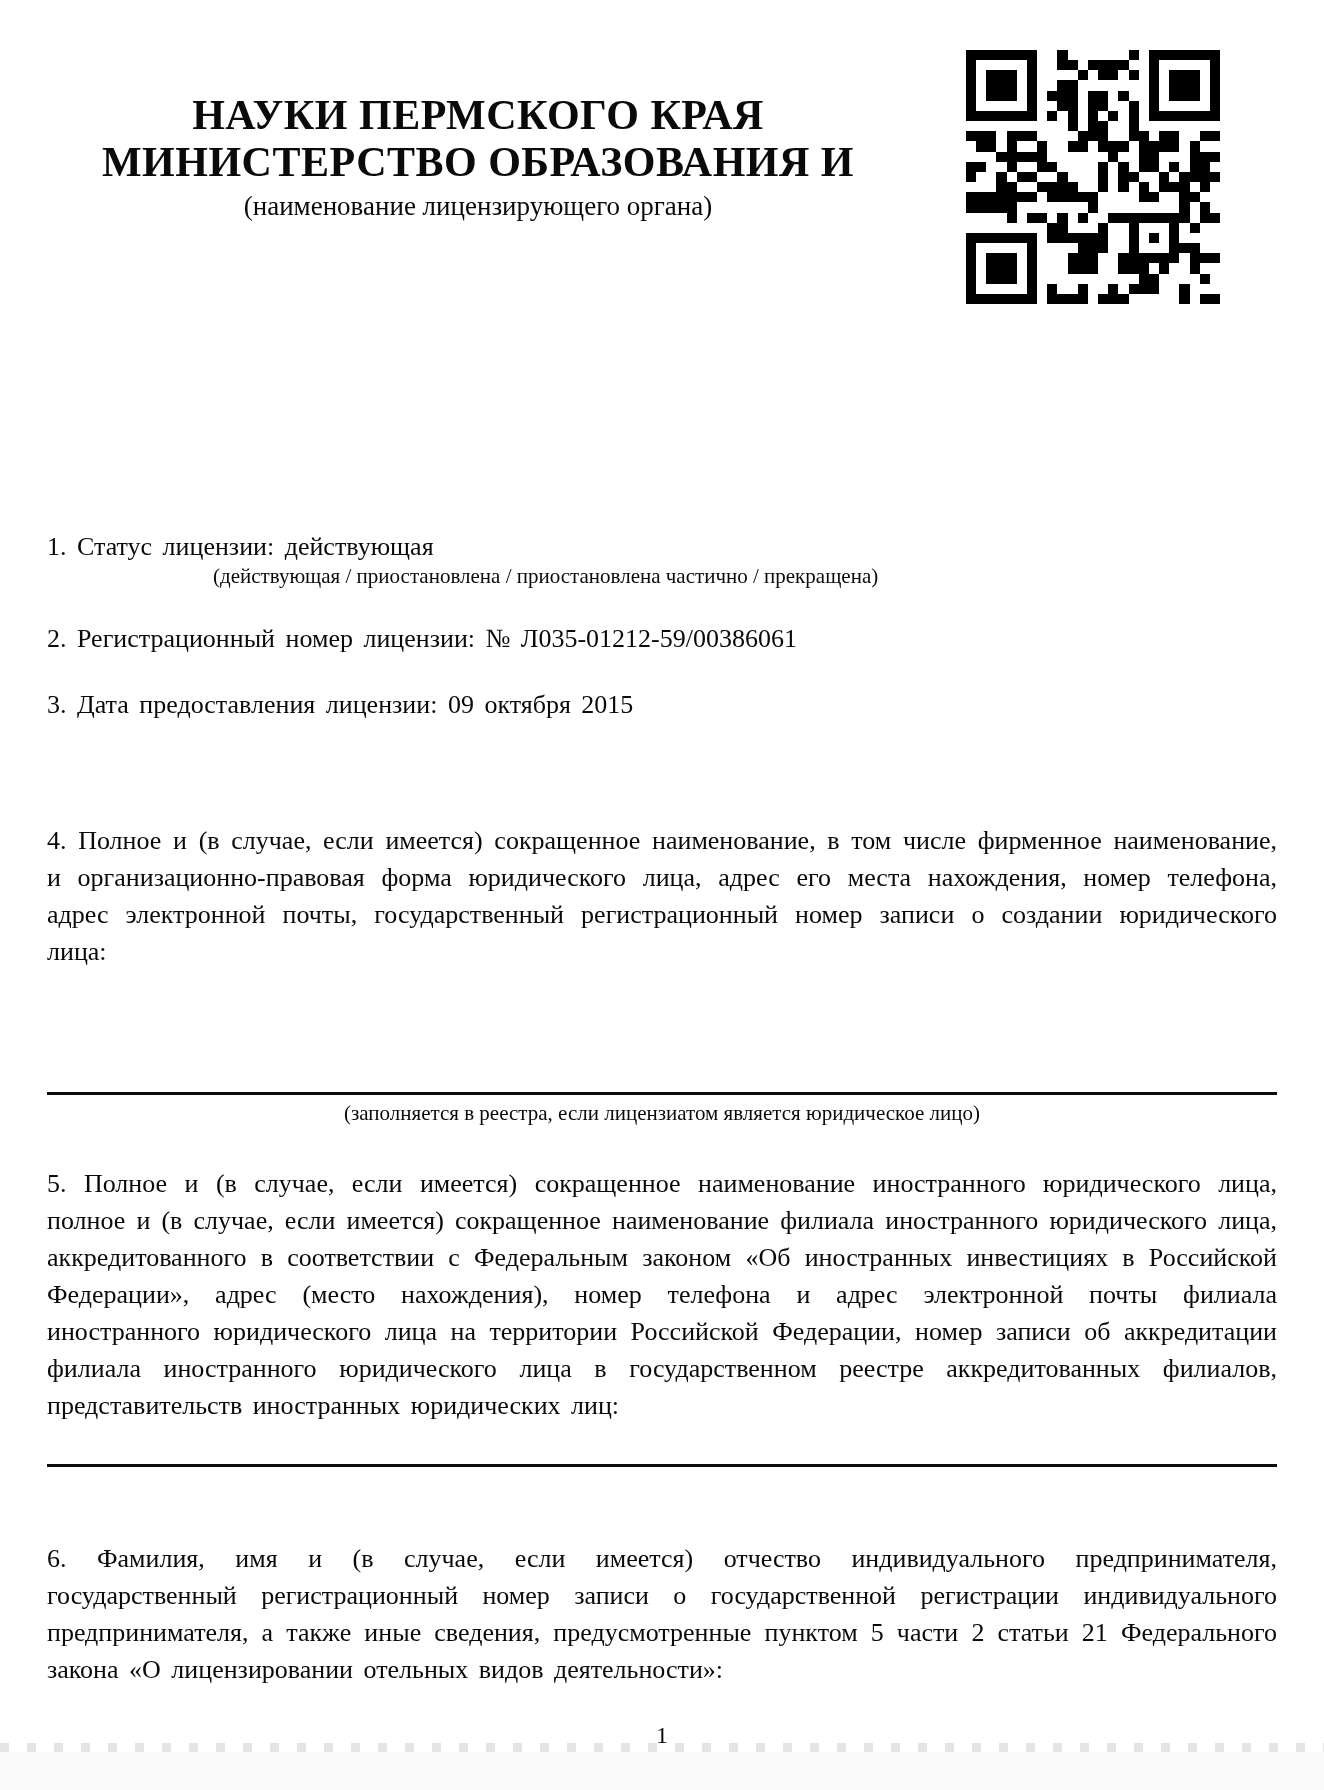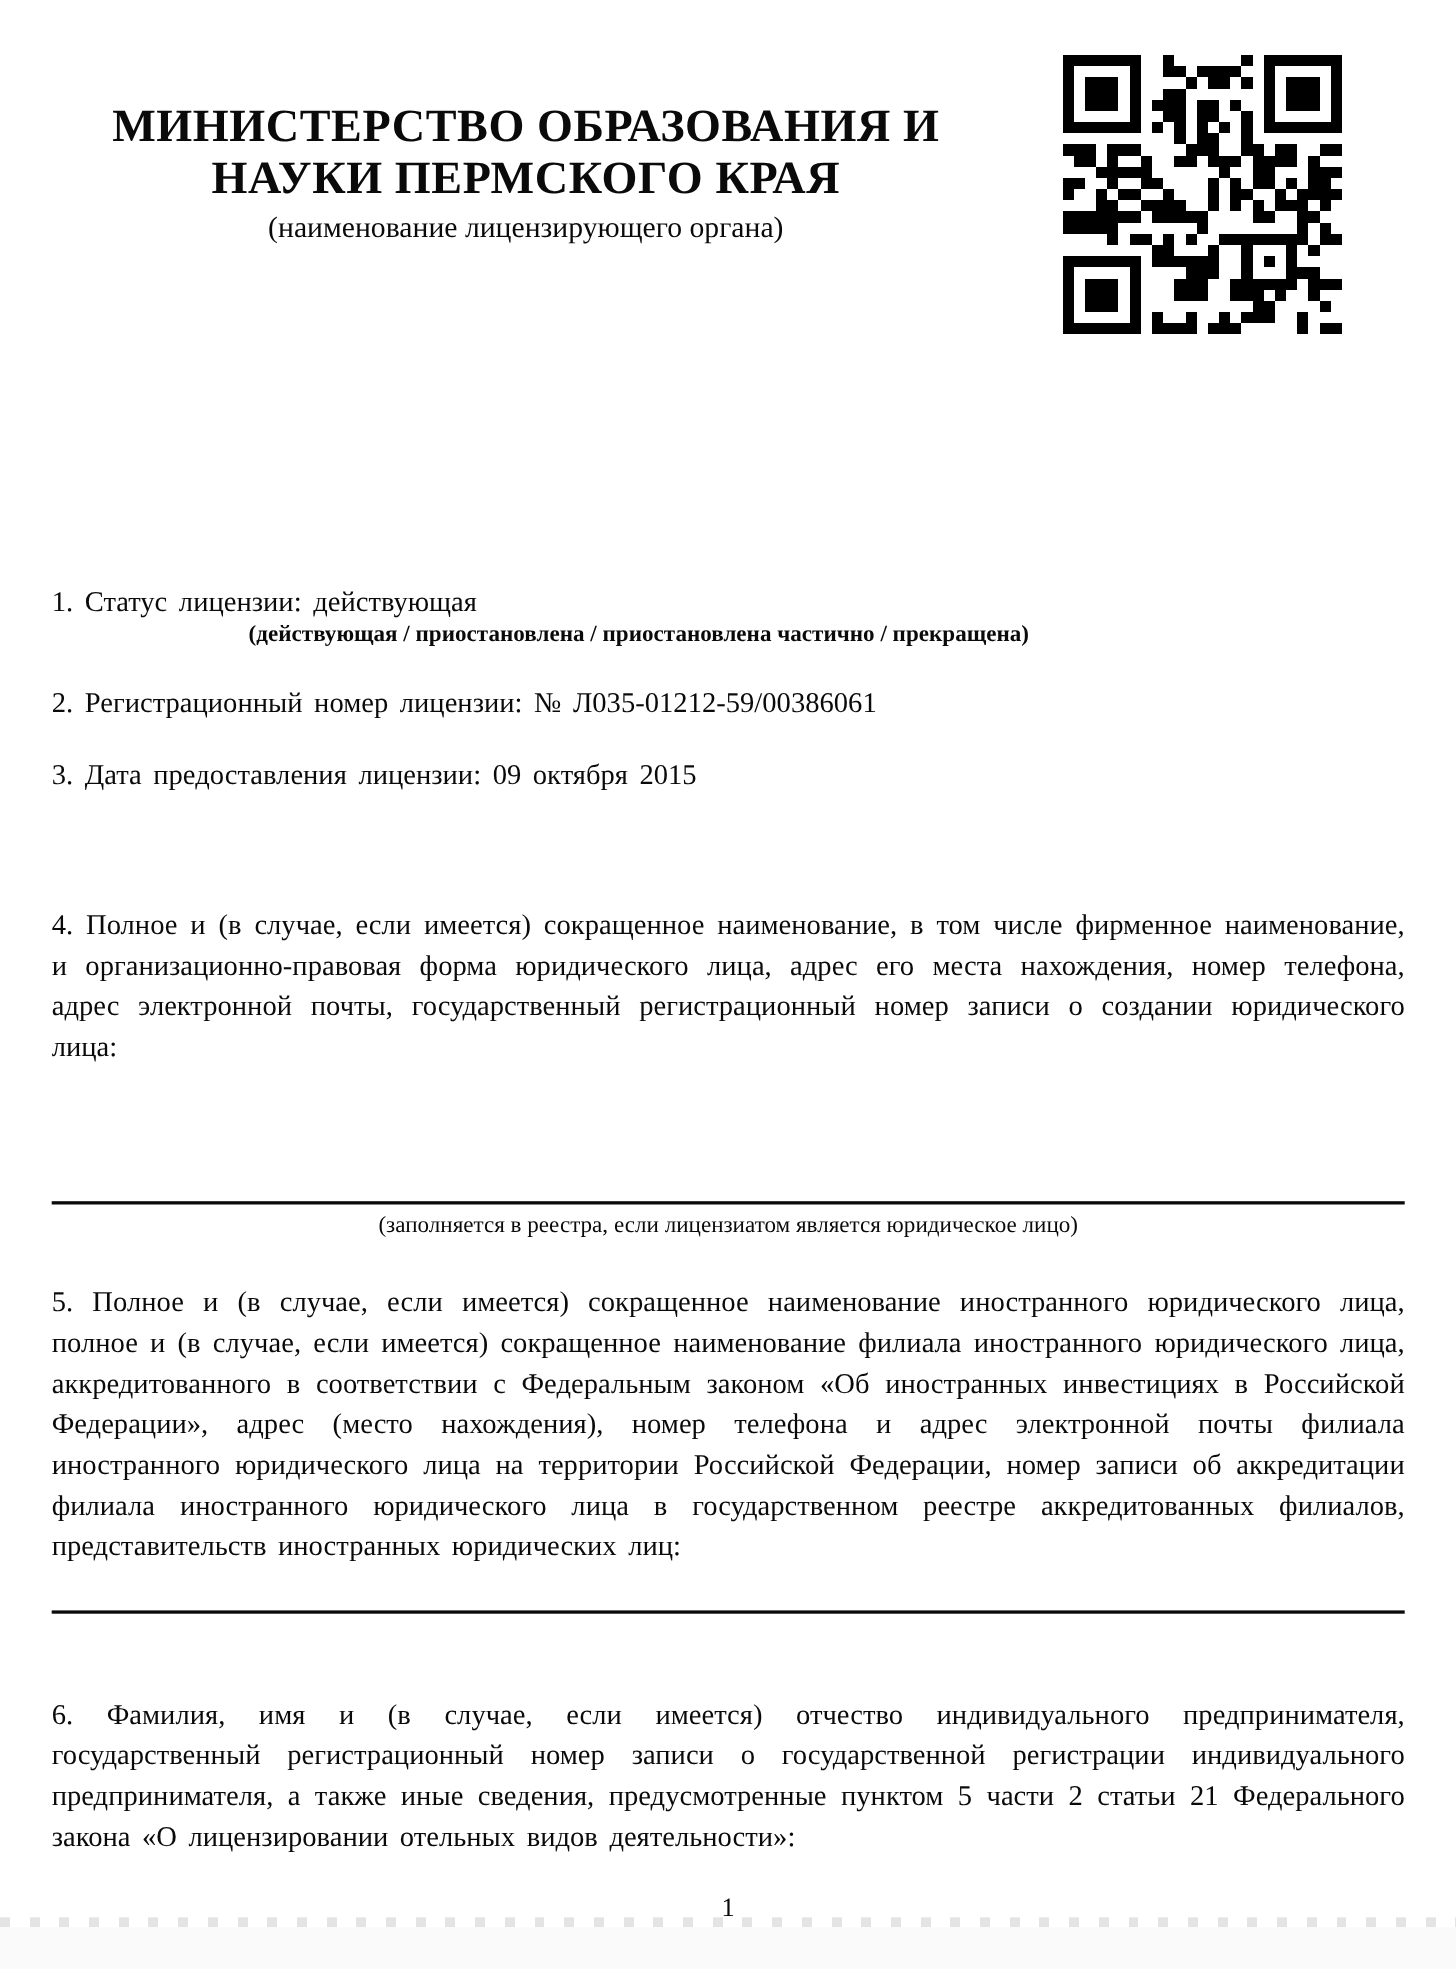--- a/index.html
+++ b/index.html
@@ -32,22 +32,22 @@
     text-align:center;font-size:25px;line-height:34px;word-spacing:3px;
   }
   
   .item{
     position:absolute;left:47px;width:1230px;
     font-size:26px;line-height:37px;word-spacing:4px;
   }
   .justified{text-align:justify;}
   .item-1{top:528px;}
   .note-indent{
-    position:absolute;left:226px;top:563px;
-    font-size:21px;line-height:26px;font-weight:bold;
+    position:absolute;left:213px;top:563px;
+    font-size:21px;line-height:26px;
   }
   .item-2{top:620px;}
   .item-3{top:686px;}
   .item-4{top:822px;}
   .item-5{top:1165px;}
   .item-6{top:1540px;}
   .rule{
     position:absolute;left:47px;width:1230px;height:3px;background:#0a0a0a;
   }
   .rule-1{top:1092px;}
@@ -72,22 +72,22 @@
     background:#fafafa;
   }
 </style>
 </head>
 <body>
 
 <div class="page">
 
   <div class="header-titles">
     <div class="org-name">
+      <div>НАУКИ ПЕРМСКОГО КРАЯ</div>
       <div>МИНИСТЕРСТВО ОБРАЗОВАНИЯ И</div>
-      <div>НАУКИ ПЕРМСКОГО КРАЯ</div>
     </div>
     <div class="org-caption">(наименование лицензирующего органа)</div>
   </div>
 
   <div class="qr-box">
     <svg viewBox="0 0 25 25" shape-rendering="crispEdges" fill="#000000">
         <rect x="0" y="0" width="1" height="1"></rect>
         <rect x="1" y="0" width="1" height="1"></rect>
         <rect x="2" y="0" width="1" height="1"></rect>
         <rect x="3" y="0" width="1" height="1"></rect>

